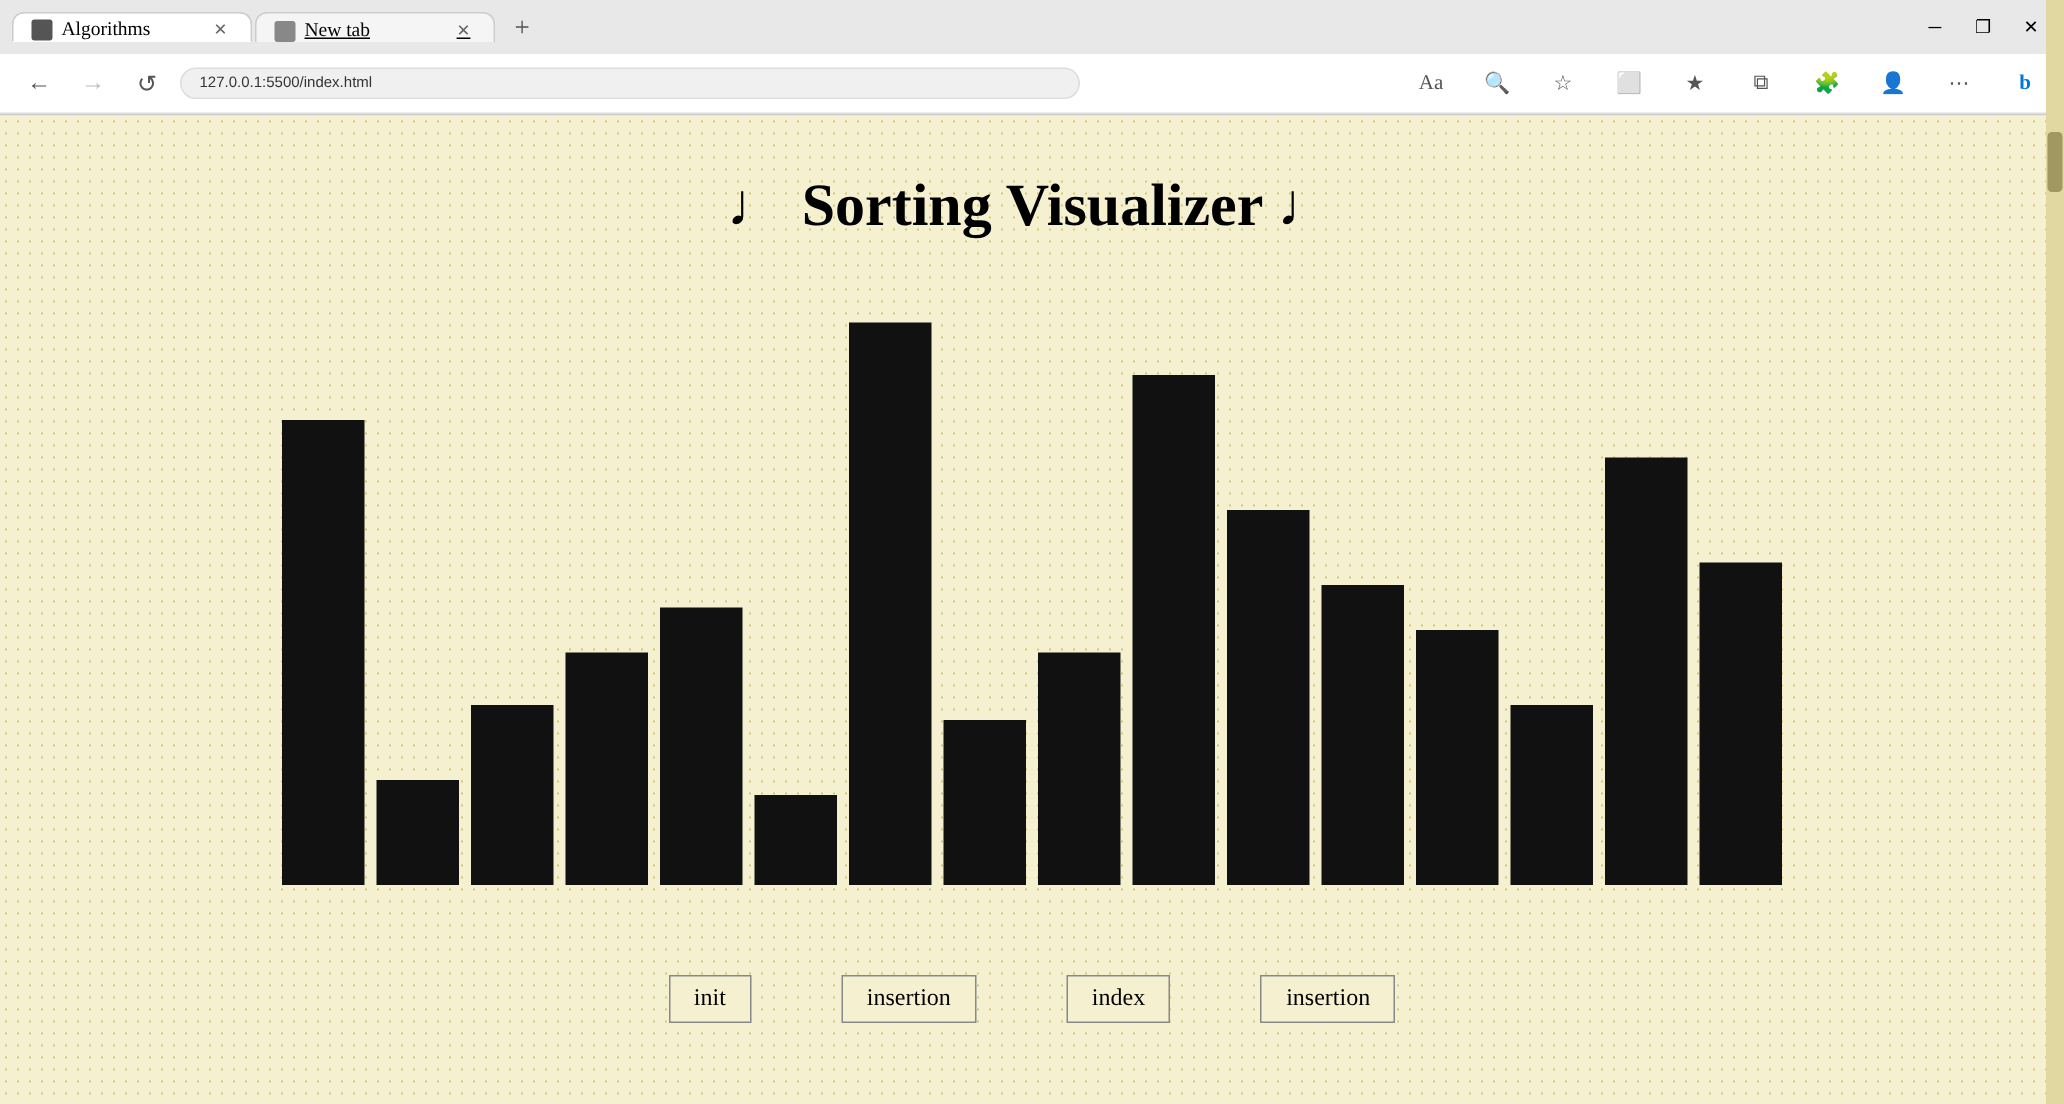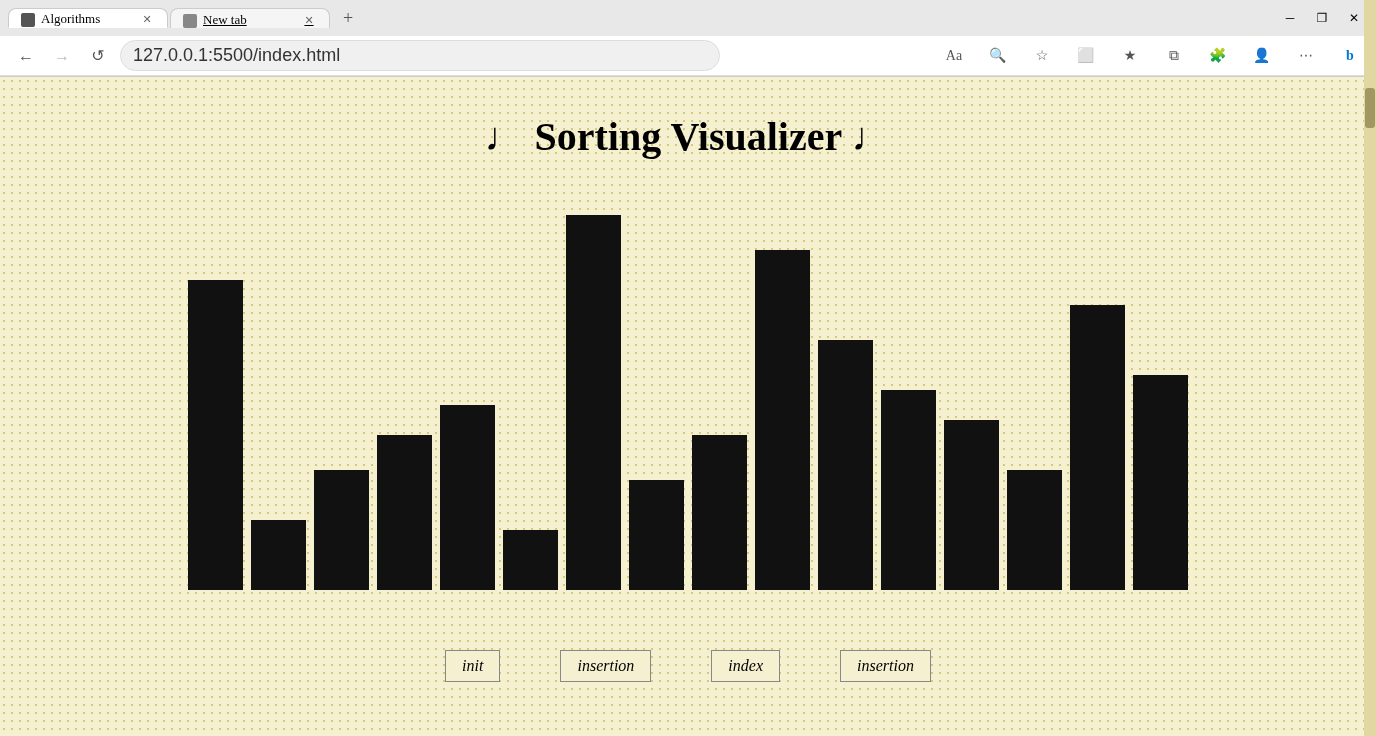--- a/index.html
+++ b/index.html
@@ -87,21 +87,21 @@
       border-radius: 50%;
     }
 
     .address-input {
       flex: 1;
       max-width: 600px;
       background: #f0f0f0;
       border: 1px solid #ddd;
       border-radius: 16px;
       padding: 4px 12px;
-      font-size: 18px;
+      font-size: 10px;
       color: #333;
     }
 
     .toolbar-right {
       margin-left: auto;
       display: flex;
       align-items: center;
       gap: 16px;
     }
 
@@ -159,21 +159,20 @@
       align-items: center;
     }
 
     .algo-button {
       padding: 6px 16px;
       border: 1px solid #888;
       background: #f5f0d0;
       font-family: 'Times New Roman', serif;
       font-size: 16px;
       cursor: pointer;
-      font-style: italic;
     }
 
     
     .scrollbar {
       position: fixed;
       right: 0;
       top: 0;
       width: 12px;
       height: 100%;
       background: #e0d8a0;

